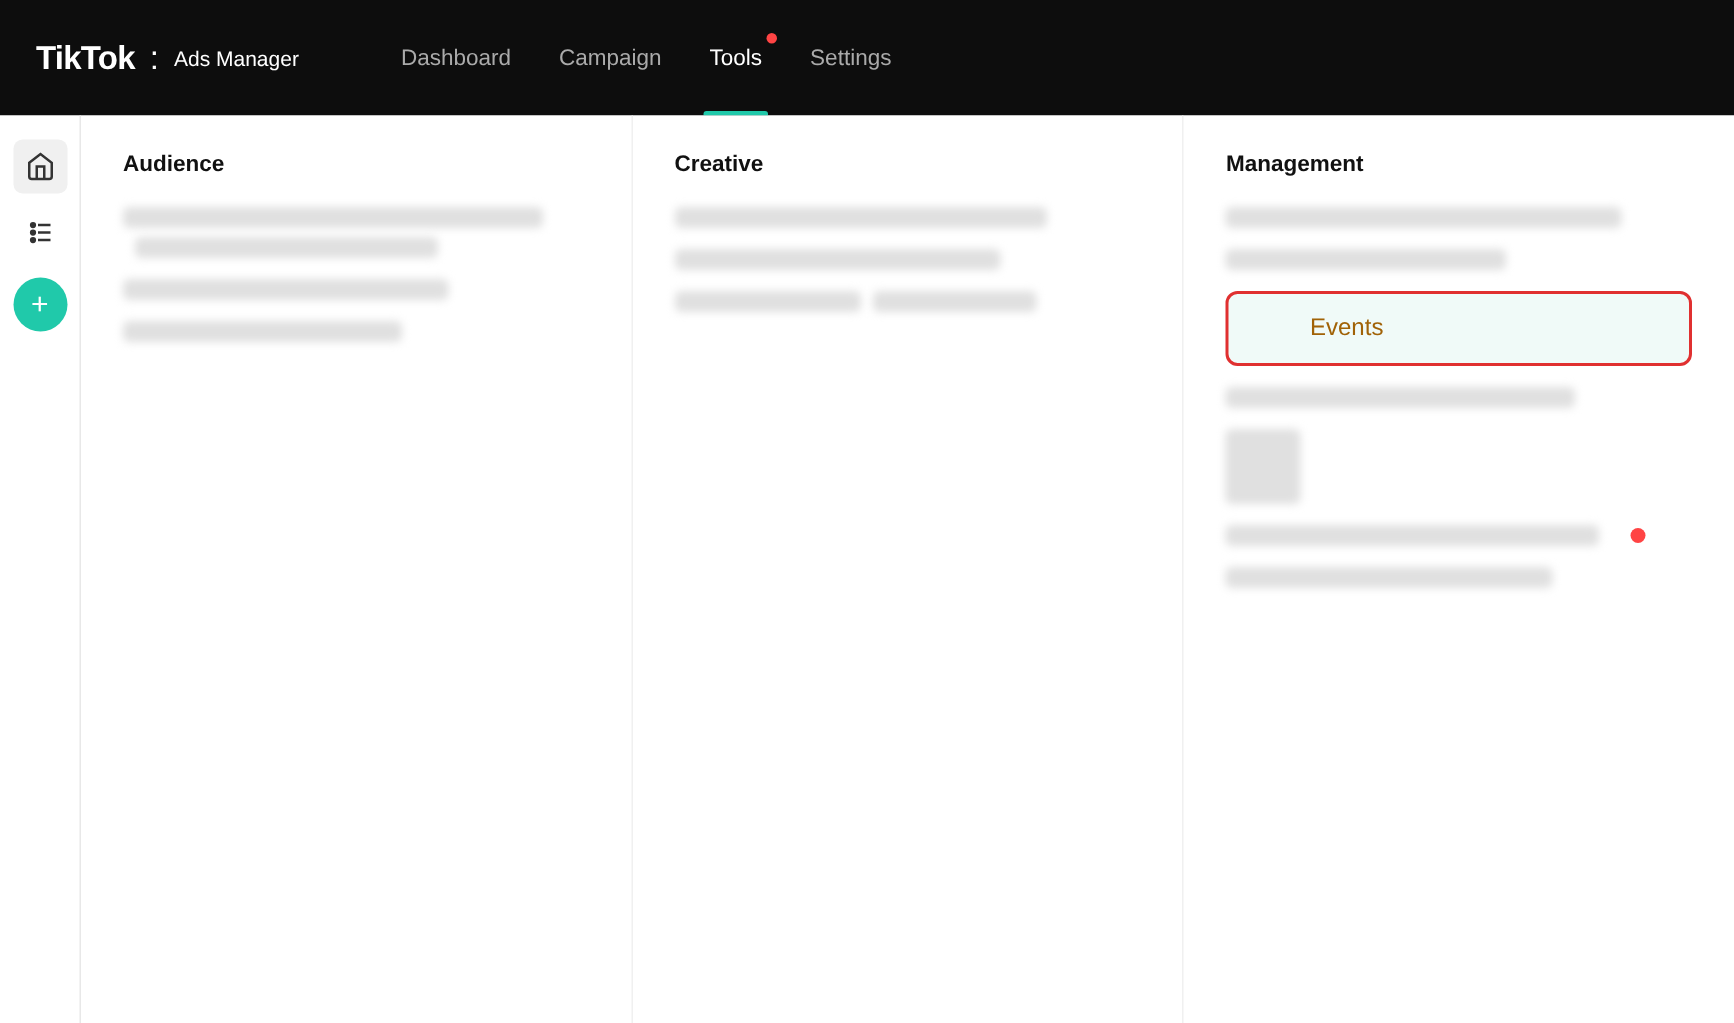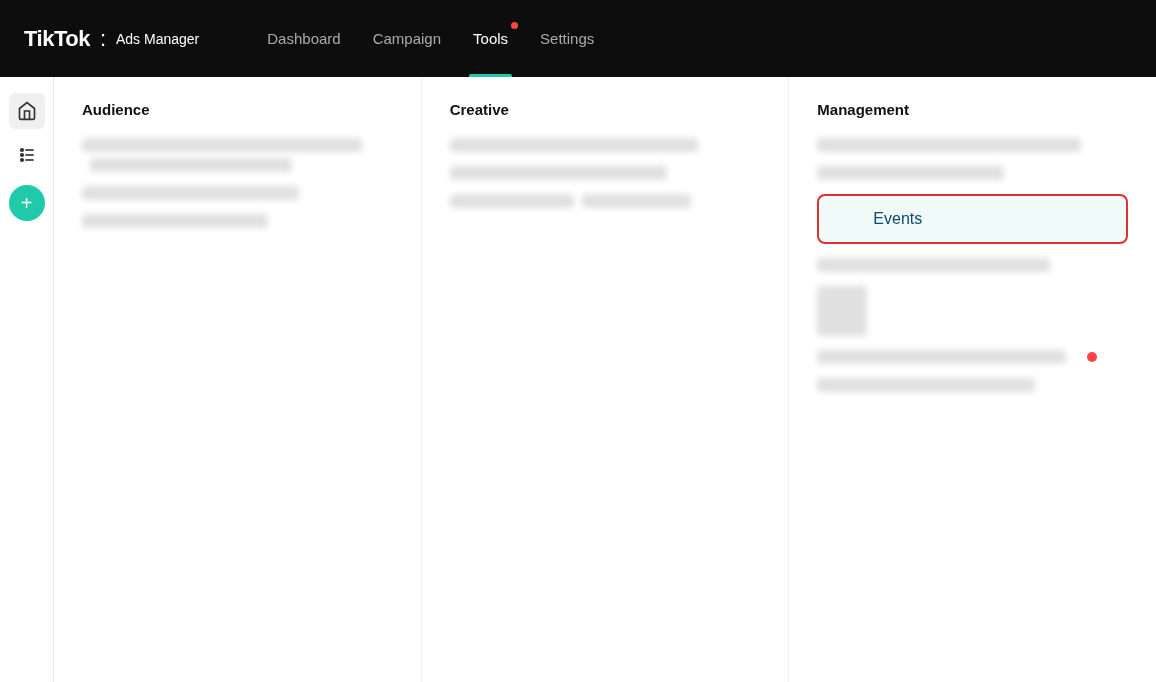--- a/index.html
+++ b/index.html
@@ -175,21 +175,21 @@
     .events-item {
       padding: 14px 18px;
       border: 2px solid #e03030;
       border-radius: 8px;
       background: #f0faf8;
       margin-bottom: 14px;
       cursor: pointer;
     }
     .events-item-label {
       font-size: 16px;
-      color: #0c4a6e;
+      color: #a16207;
       font-weight: 500;
       padding-left: 36px;
     }
 
     
     .settings-blue-badge {
       width: 60px;
       height: 22px;
       background: #4f6ef7;
       border-radius: 4px;

